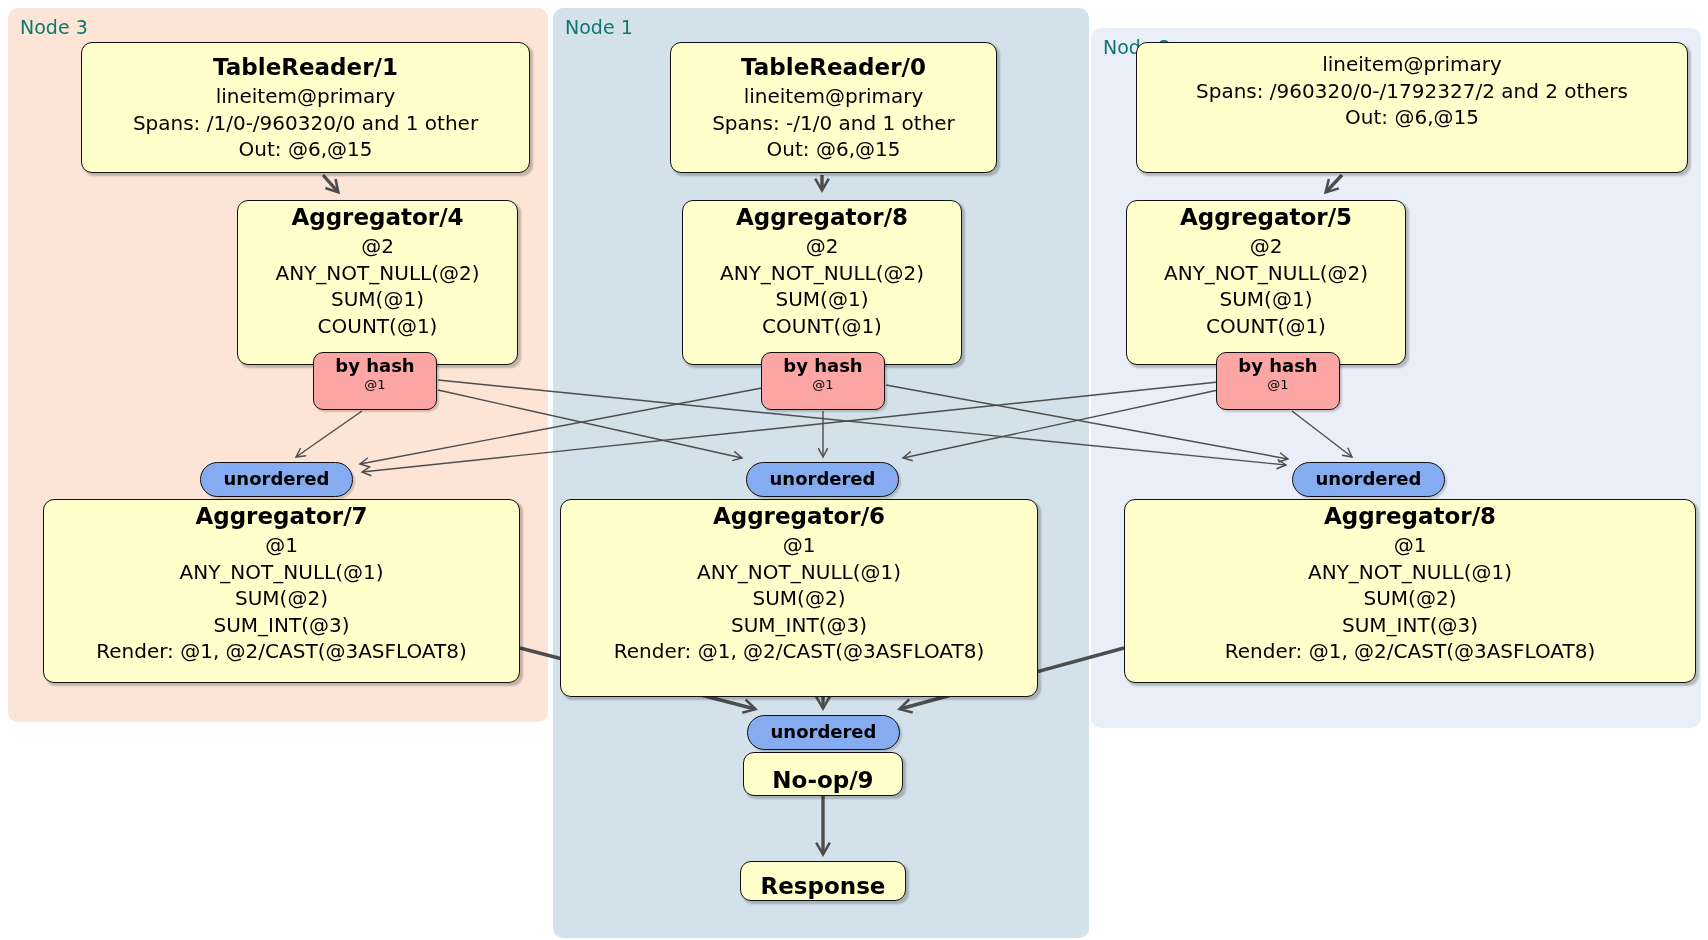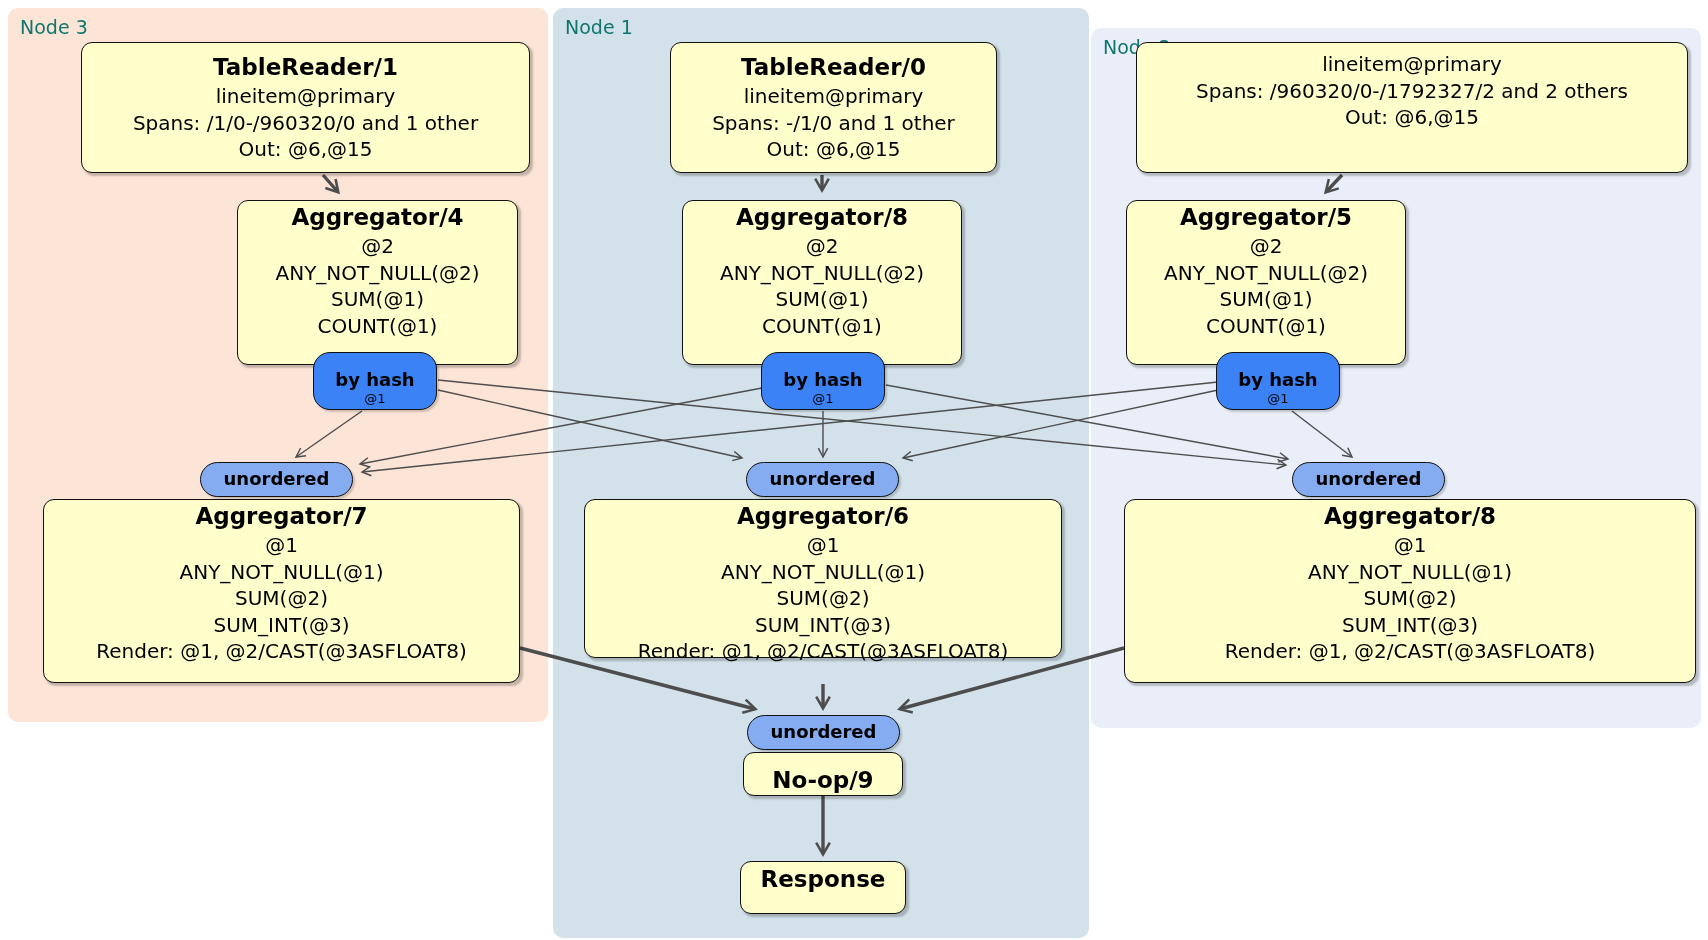--- a/index.html
+++ b/index.html
@@ -24,21 +24,21 @@
   .box-title { font-size:23px; font-weight:bold; line-height:32px; white-space:nowrap; }
   .box-line  { font-size:20px; line-height:26.5px; white-space:nowrap; }
   .pad-top-sm { }
   .pad-top-md { padding-top:8px;margin-left:12px; }
 
   .badge {
     position:absolute; text-align:center; box-sizing:border-box;
     border:1.6px solid #111; box-shadow:2px 2px 2px rgba(0,0,0,0.18);
   }
   .badge-hash {
-    background:#3b82f6; border-radius:17px; width:124px; height:58px; padding-top:16px;
+    background:#fca5a5; border-radius:10px; width:124px; height:58px; padding-top:2px;
   }
   .badge-hash .badge-main { font-size:18px; font-weight:bold; line-height:22px; }
   .badge-hash .badge-sub  { font-size:13px; line-height:16px; }
   .badge-unordered {
     background:#85acf0; border-radius:17.5px; width:153px; height:35px;
     font-size:18px; font-weight:bold; line-height:32px;
   }
 </style>
 </head>
 <body>
@@ -114,32 +114,32 @@
     <div class="box-line">Spans: -/1/0 and 1 other</div>
     <div class="box-line">Out: @6,@15</div>
   </div>
   <div class="box pad-top-sm" style="left:682px;top:200px;width:280px;height:165px">
     <div class="box-title">Aggregator/8</div>
     <div class="box-line">@2</div>
     <div class="box-line">ANY_NOT_NULL(@2)</div>
     <div class="box-line">SUM(@1)</div>
     <div class="box-line">COUNT(@1)</div>
   </div>
-  <div class="box pad-top-sm" style="left:584px;top:499px;width:478px;height:159px">
+  <div class="box pad-top-sm" style="left:560px;top:499px;width:478px;height:198px">
     <div class="box-title">Aggregator/6</div>
     <div class="box-line">@1</div>
     <div class="box-line">ANY_NOT_NULL(@1)</div>
     <div class="box-line">SUM(@2)</div>
     <div class="box-line">SUM_INT(@3)</div>
     <div class="box-line">Render: @1, @2/CAST(@3ASFLOAT8)</div>
   </div>
   <div class="box" style="left:743px;top:752px;width:160px;height:44px;padding-top:11px">
     <div class="box-title">No-op/9</div>
   </div>
-  <div class="box" style="left:740px;top:861px;width:166px;height:53px;padding-top:1px">
+  <div class="box" style="left:740px;top:861px;width:166px;height:40px;padding-top:8px">
     <div class="box-title">Response</div>
   </div>
 
   <div class="box pad-top-md" style="left:1124px;top:42px;width:552px;height:131px">
     <div class="box-line">lineitem@primary</div>
     <div class="box-line">Spans: /960320/0-/1792327/2 and 2 others</div>
     <div class="box-line">Out: @6,@15</div>
   </div>
   <div class="box pad-top-sm" style="left:1126px;top:200px;width:280px;height:165px">
     <div class="box-title">Aggregator/5</div>

